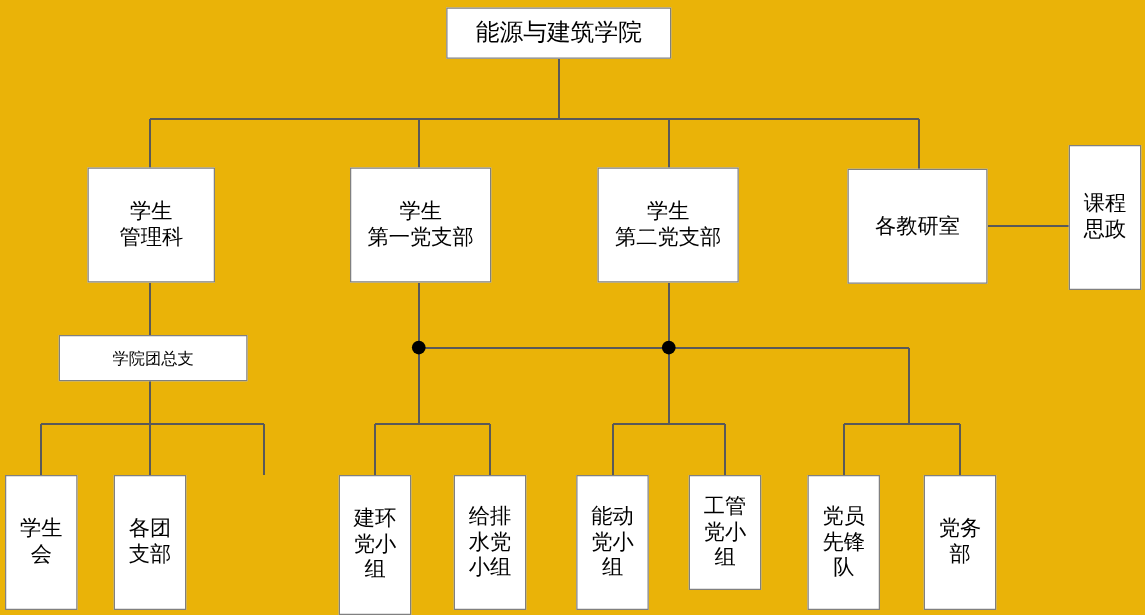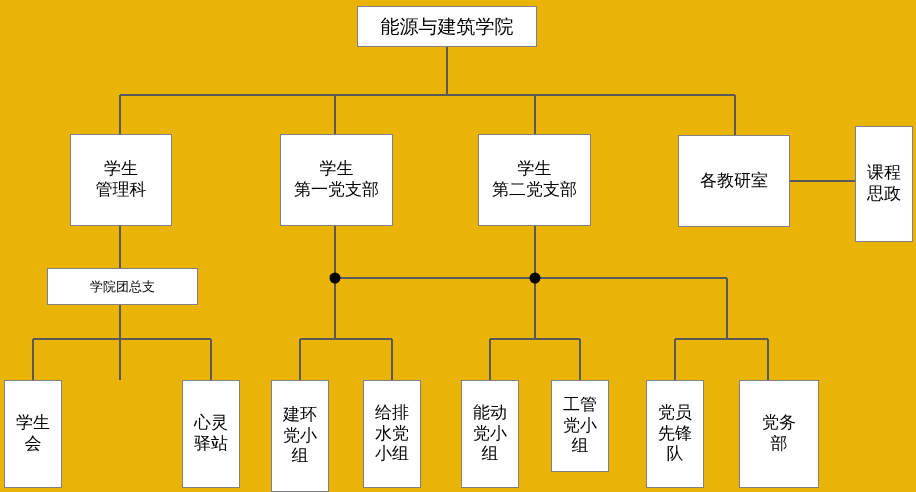--- a/index.html
+++ b/index.html
@@ -106,31 +106,31 @@
 管理科</div>
 
   <div class="node level2-wide" style="left:280px; top:134px; width:113px; height:92px;">学生
 第一党支部</div>
 
   <div class="node level2-wide" style="left:478px; top:134px; width:113px; height:92px;">学生
 第二党支部</div>
 
   <div class="node level2" style="left:678px; top:135px; width:112px; height:92px;">各教研室</div>
 
-  <div class="node side" style="left:855px; top:126px; width:58px; height:116px;">课程
+  <div class="node side" style="left:855px; top:116px; width:58px; height:116px;">课程
 思政</div>
 
   <div class="node level3" style="left:47px; top:268px; width:151px; height:37px;">学院团总支</div>
 
   <div class="node leaf" style="left:4px; top:380px; width:58px; height:108px;">学生
 会</div>
 
+  <div class="node leaf" style="left:91px; top:380px; width:58px; height:108px;">各团
+支部</div>
 
-  <div class="node leaf" style="left:182px; top:380px; width:58px; height:108px;">心灵
-驿站</div>
 
   <div class="node leaf" style="left:271px; top:380px; width:58px; height:112px;">建环
 党小
 组</div>
 
   <div class="node leaf" style="left:363px; top:380px; width:58px; height:108px;">给排
 水党
 小组</div>
 
   <div class="node leaf" style="left:461px; top:380px; width:58px; height:108px;">能动
@@ -138,16 +138,16 @@
 组</div>
 
   <div class="node leaf" style="left:551px; top:380px; width:58px; height:92px;">工管
 党小
 组</div>
 
   <div class="node leaf" style="left:646px; top:380px; width:58px; height:108px;">党员
 先锋
 队</div>
 
-  <div class="node leaf" style="left:739px; top:380px; width:80px; height:108px;">党务
+  <div class="node leaf" style="left:739px; top:380px; width:58px; height:108px;">党务
 部</div>
 
 </div>
 
 </body></html>

